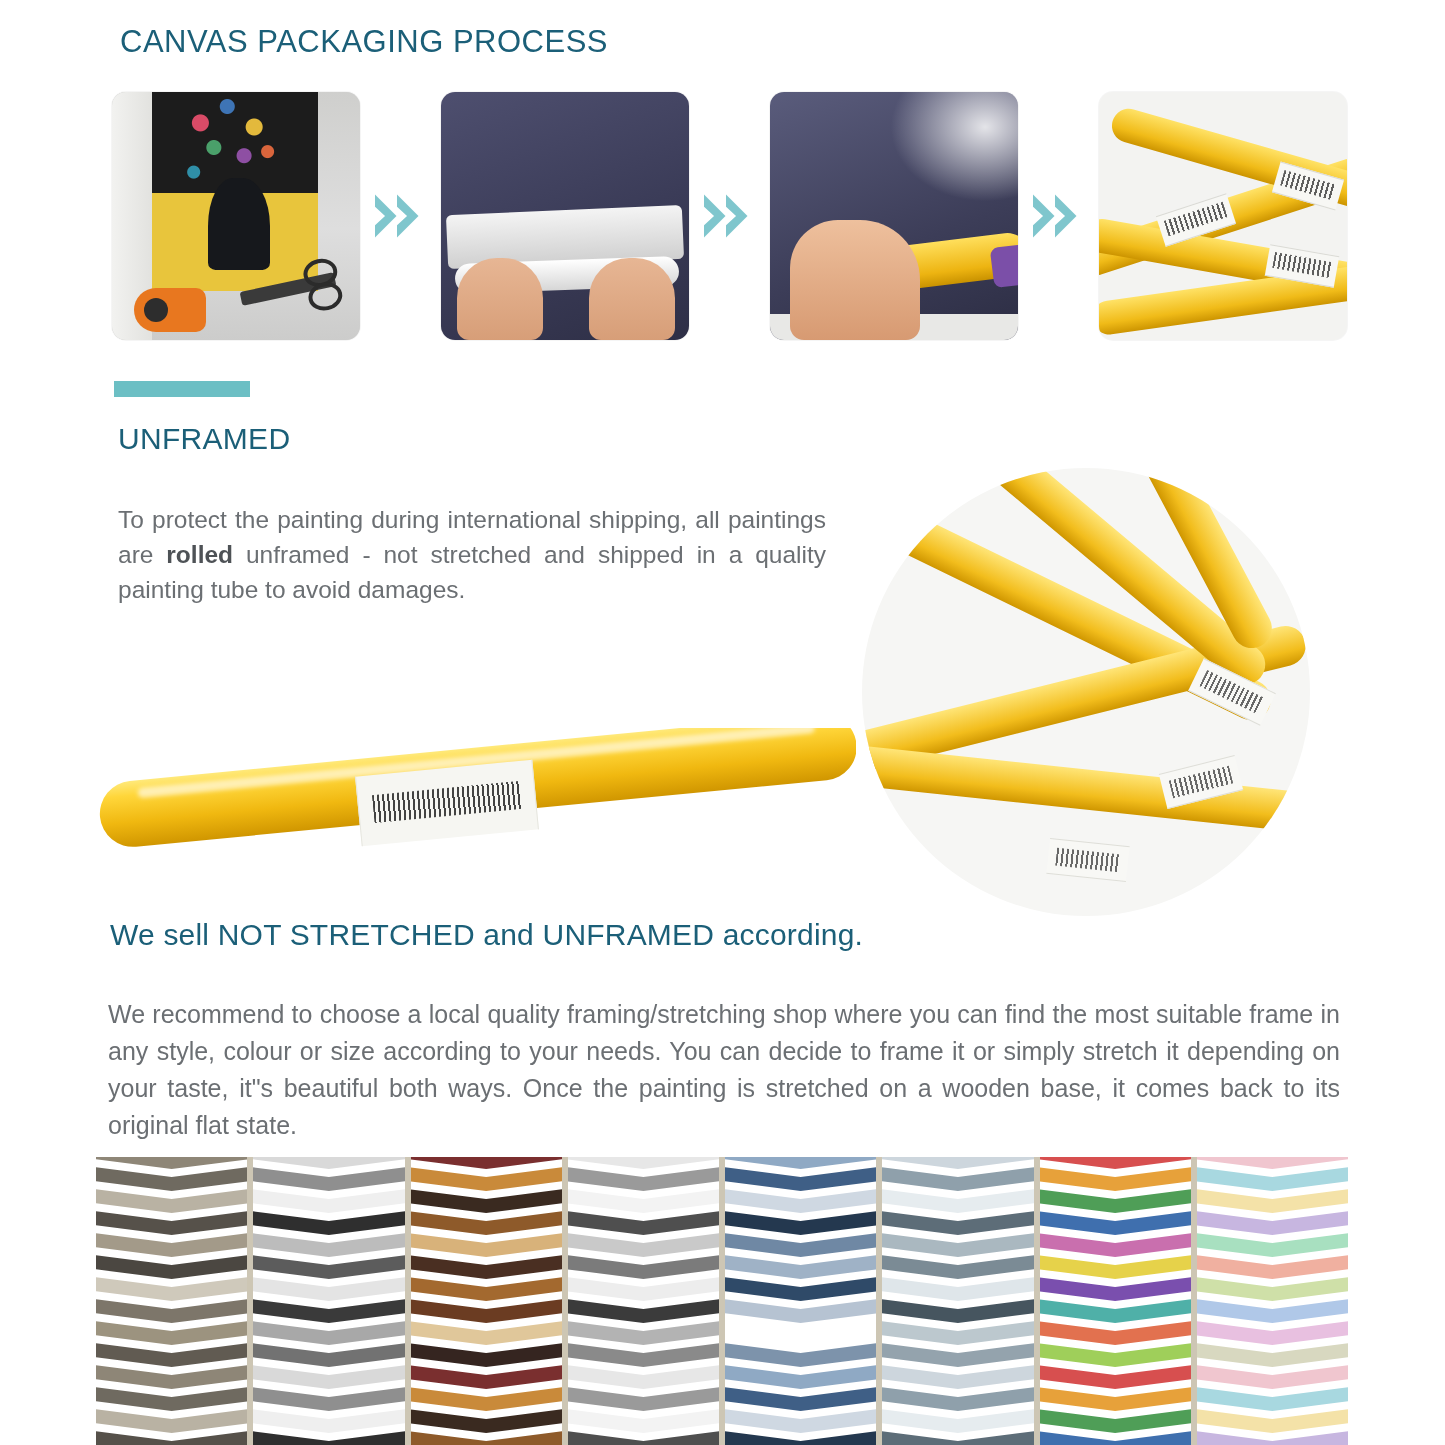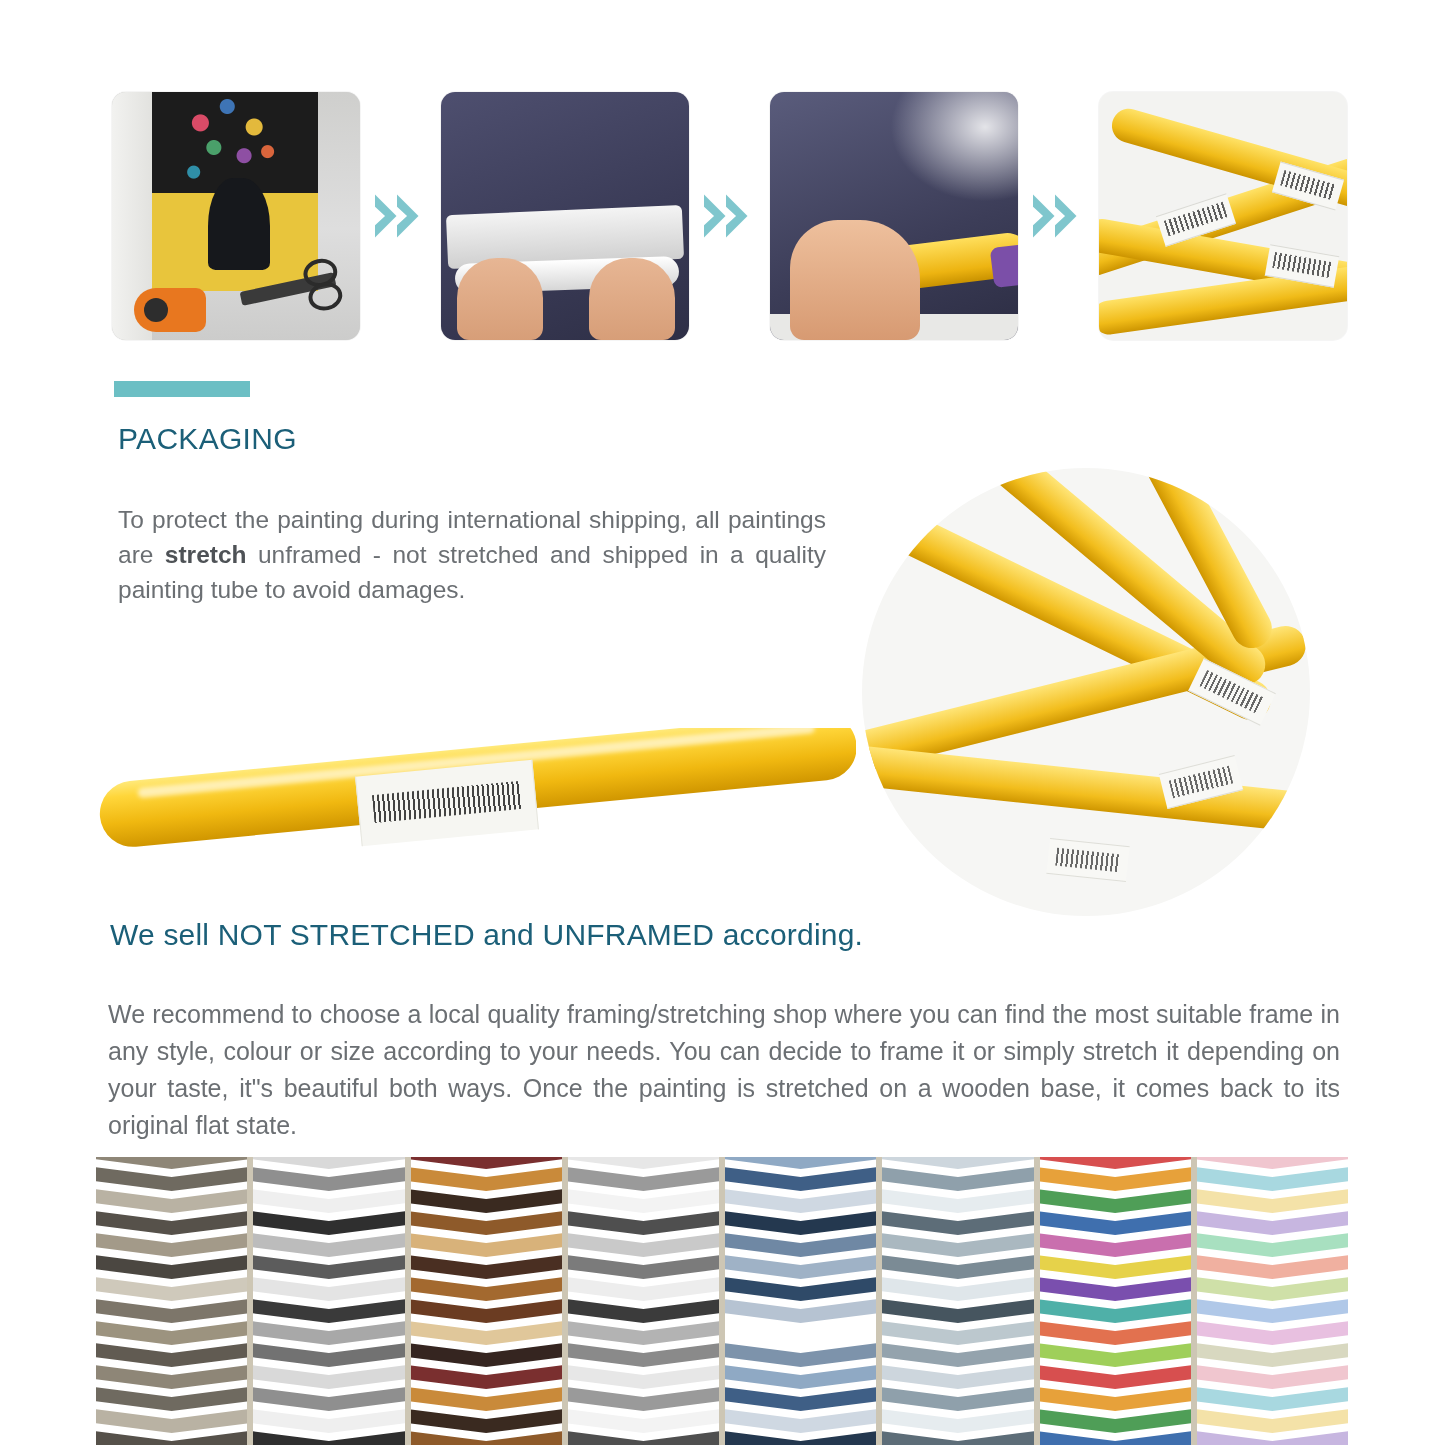--- a/index.html
+++ b/index.html
@@ -363,20 +363,21 @@
     width: 124%;
     height: 26px;
     clip-path: polygon(0 0, 50% 46%, 100% 0, 100% 54%, 50% 100%, 0 54%);
   }
 </style>
 </head>
 <body>
 
 <div class="page">
 
+  <div class="section-title">CANVAS PACKAGING PROCESS</div>
 
   <div class="steps">
 
     <div class="step-img s1">
       <div class="tabletop"></div>
       <div class="canvas"></div>
       <div class="silhouette"></div>
       <div class="paper-l"></div>
       <div class="scissors"></div>
       <div class="cutter"></div>
@@ -410,22 +411,22 @@
       <div class="t" style="left:-8px; top:190px; width:300px; transform:rotate(-8deg);"></div>
       <div class="lbl" style="left:60px; top:112px; width:74px; transform:rotate(-18deg);"></div>
       <div class="lbl" style="left:168px; top:158px; width:70px; transform:rotate(10deg);"></div>
       <div class="lbl" style="left:176px; top:78px; width:66px; transform:rotate(16deg);"></div>
     </div>
   </div>
 
   <div class="teal-rule"></div>
 
   <div class="pack-card"></div>
-  <div class="pack-title">PACKAGING</div>
-  <div class="pack-body"><span>To protect the painting during international shipping, all paintings are </span><b>stretch</b><span> unframed - not stretched and shipped in a quality painting tube to avoid damages.</span></div>
+  <div class="pack-title">UNFRAMED</div>
+  <div class="pack-body"><span>To protect the painting during international shipping, all paintings are </span><b>rolled</b><span> unframed - not stretched and shipped in a quality painting tube to avoid damages.</span></div>
 
   <div class="tube-photo">
     <div class="big-tube"></div>
     <div class="big-label"></div>
   </div>
 
   <div class="circle-photo">
     <div class="ct" style="left:-30px; top:120px; width:460px; transform:rotate(26deg);"></div>
     <div class="ct" style="left:-20px; top:210px; width:470px; transform:rotate(-14deg);"></div>
     <div class="ct" style="left:10px; top:48px; width:440px; transform:rotate(40deg);"></div>

